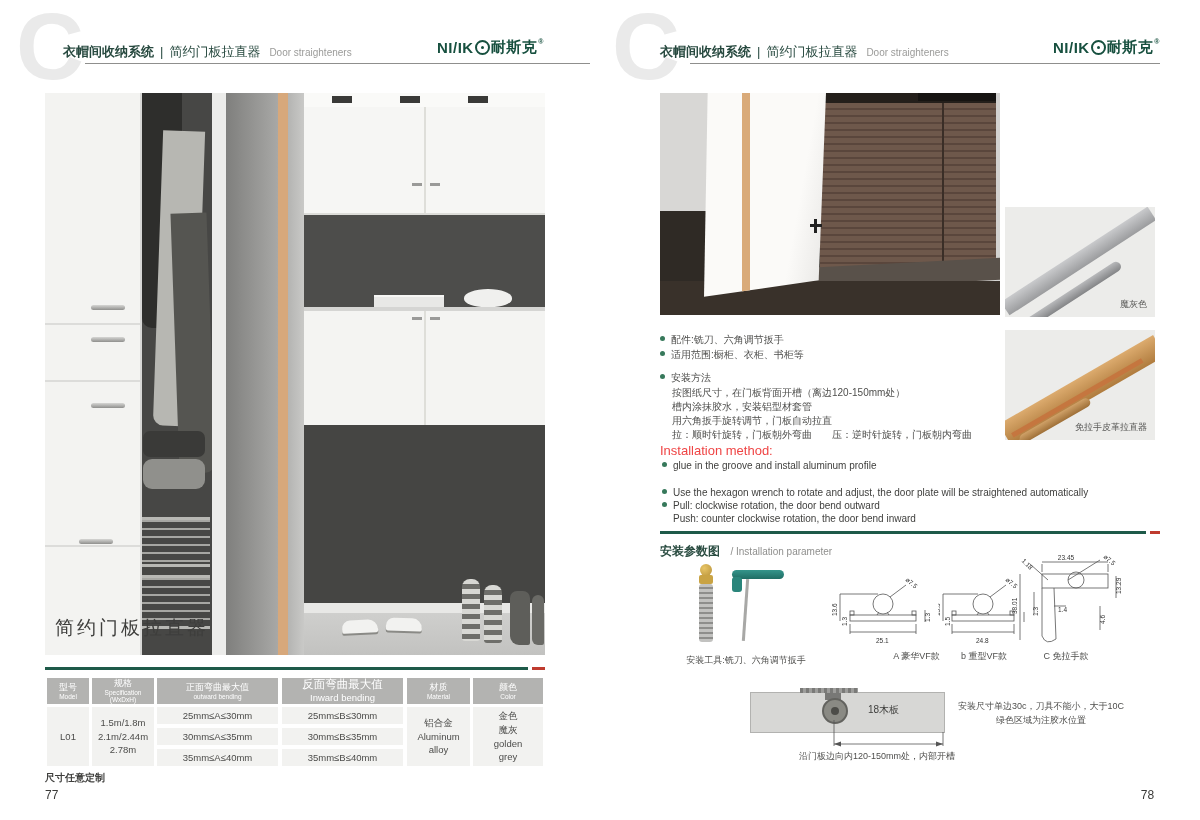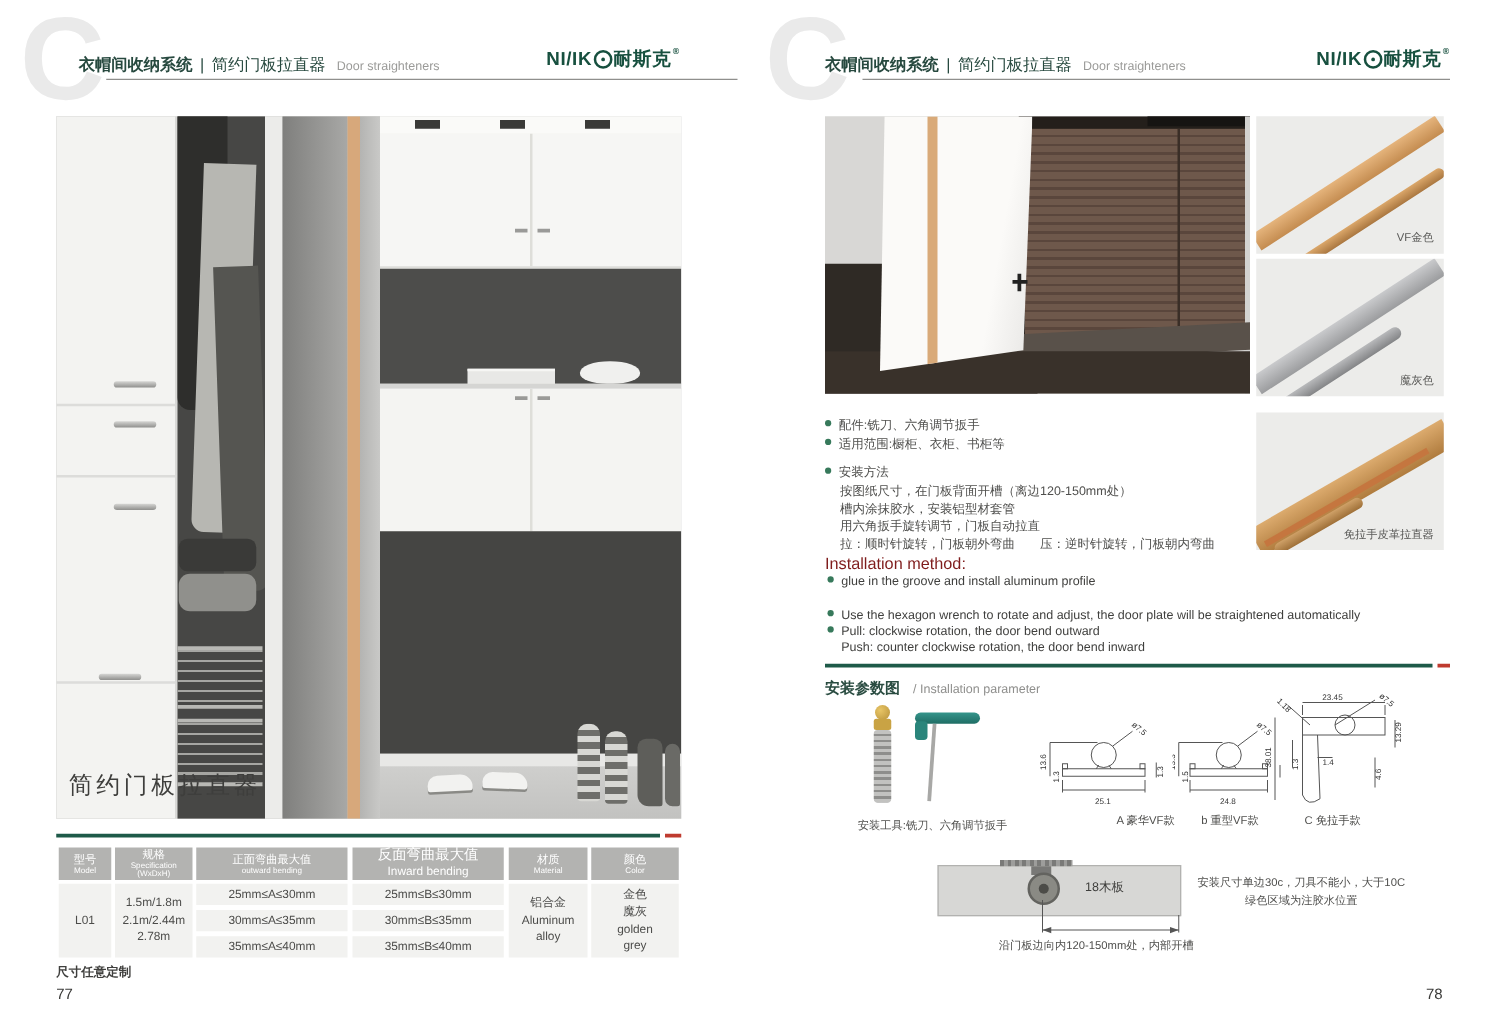--- a/index.html
+++ b/index.html
@@ -30,21 +30,21 @@
   .th{position:absolute;left:0;right:0;top:0;height:26px;background:#b3b3b1;color:#fff;display:flex;flex-direction:column;align-items:center;justify-content:center;line-height:1.2;text-align:center}
   .th .z{font-size:9px}.th .e{font-size:6.5px}
   .th.big .z{font-size:11.5px}.th.big .e{font-size:9.5px}
   .td{position:absolute;background:#f2f2f0;color:#4c4c4a;display:flex;align-items:center;justify-content:center;text-align:center;font-size:9.5px;white-space:pre-line;line-height:1.45}
   .footnote{font-size:10px;font-weight:bold;color:#3f3f3d}
   .pagenum{font-size:12px;color:#3a3a38}
   
   .b-dot{display:inline-block;width:5px;height:5px;border-radius:50%;background:#37795b;margin-right:6px;vertical-align:2px}
   .zh-line{font-size:10px;color:#4f4f4d;white-space:pre}
   .en-line{font-size:10px;color:#3f3f3d;white-space:pre}
-  .en-title{font-size:13px;color:#7f1d1d}
+  .en-title{font-size:13px;color:#ef4444}
   .sec-zh{font-size:12px;font-weight:bold;color:#2a4c41}
   .sec-en{font-size:10px;color:#8f8f8d;margin-left:6px;font-weight:normal}
   .thumb{background:#ececea;overflow:hidden}
   .thumb-label{position:absolute;right:8px;bottom:6px;font-size:9px;color:#5a5a58}
   .diag-label{font-size:9px;color:#4f4f4d;text-align:center}
   .note{font-size:9px;color:#4f4f4d;text-align:center;line-height:1.5}
   .dm{font-size:6.5px;fill:#333}
   svg .ln{stroke:#555;stroke-width:.8;fill:none}
 </style>
 </head>
@@ -212,25 +212,20 @@
     <div class="abs" style="left:336px;top:0;width:4px;height:222px;background:#d3d2d0"></div>
     <div class="abs" style="left:140px;top:170px;width:200px;height:22px;background:#59514a;transform:skewY(-3deg)"></div>
     <div class="abs" style="left:0;top:188px;width:340px;height:34px;background:#39312a"></div>
     <div class="abs" style="left:44px;top:0;width:122px;height:208px;background:linear-gradient(100deg,#fbfaf8 72%,#e6e5e3);clip-path:polygon(3% 0,100% 0,94% 90%,0 98%)">
       <div class="abs" style="left:38px;top:0;width:8px;height:200px;background:#d9aa79"></div>
     </div>
     <div class="abs" style="left:154px;top:126px;width:3px;height:14px;background:#222"></div>
     <div class="abs" style="left:150px;top:131px;width:12px;height:3px;background:#222"></div>
   </div>
 
-  <div class="abs thumb" style="left:1005px;top:93px;width:150px;height:110px">
-    <div class="abs" style="left:-14px;top:46px;width:175px;height:15px;background:linear-gradient(180deg,#e5b47c,#c48c50);transform:rotate(-33deg)"></div>
-    <div class="abs" style="left:12px;top:80px;width:150px;height:9px;border-radius:5px;background:linear-gradient(180deg,#dba76a,#aa7740);transform:rotate(-33deg)"></div>
-    <div class="thumb-label">VF金色</div>
-  </div>
   <div class="abs thumb" style="left:1005px;top:330px;width:150px;height:110px">
     <div class="abs" style="left:-12px;top:48px;width:178px;height:24px;background:linear-gradient(180deg,#dcab6e,#b07c3e);transform:rotate(-30deg)">
       <div class="abs" style="left:6px;top:14px;width:150px;height:5px;background:#c5763f"></div>
     </div>
     <div class="abs" style="left:10px;top:86px;width:80px;height:9px;border-radius:5px;background:linear-gradient(180deg,#cfa168,#9f7038);transform:rotate(-30deg)"></div>
     <div class="thumb-label">免拉手皮革拉直器</div>
   </div>
   <div class="abs thumb" style="left:1005px;top:207px;width:150px;height:110px">
     <div class="abs" style="left:-14px;top:46px;width:175px;height:16px;background:linear-gradient(180deg,#c9cacc,#9b9c9e);transform:rotate(-33deg)"></div>
     <div class="abs" style="left:14px;top:82px;width:110px;height:10px;border-radius:5px;background:linear-gradient(180deg,#b8b9bb,#84858 7);background:linear-gradient(180deg,#b8b9bb,#848587);transform:rotate(-33deg)"></div>

